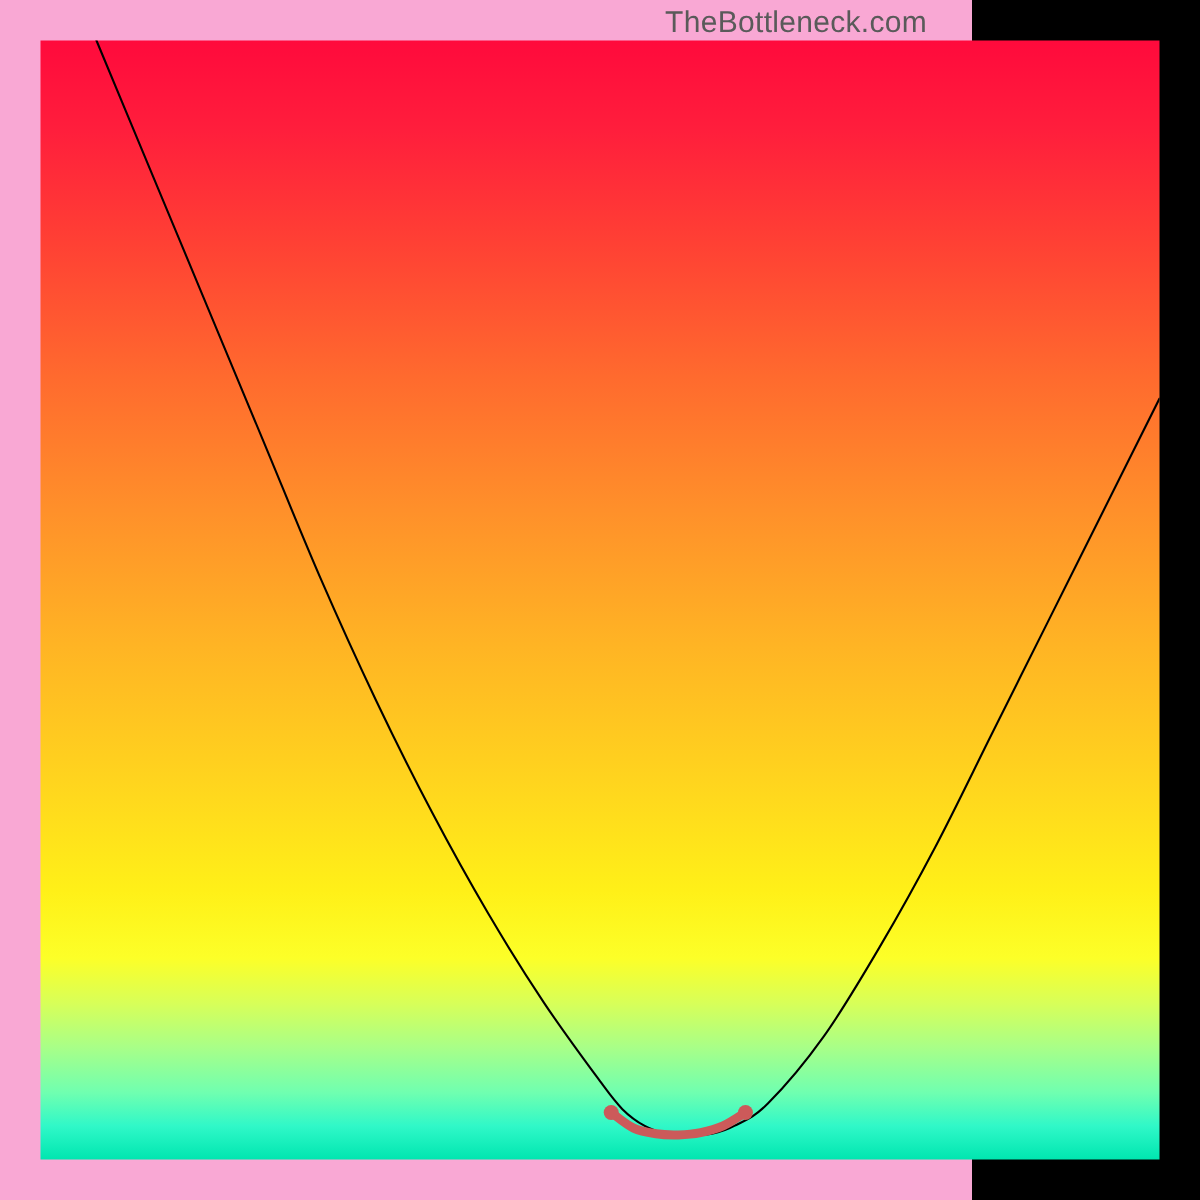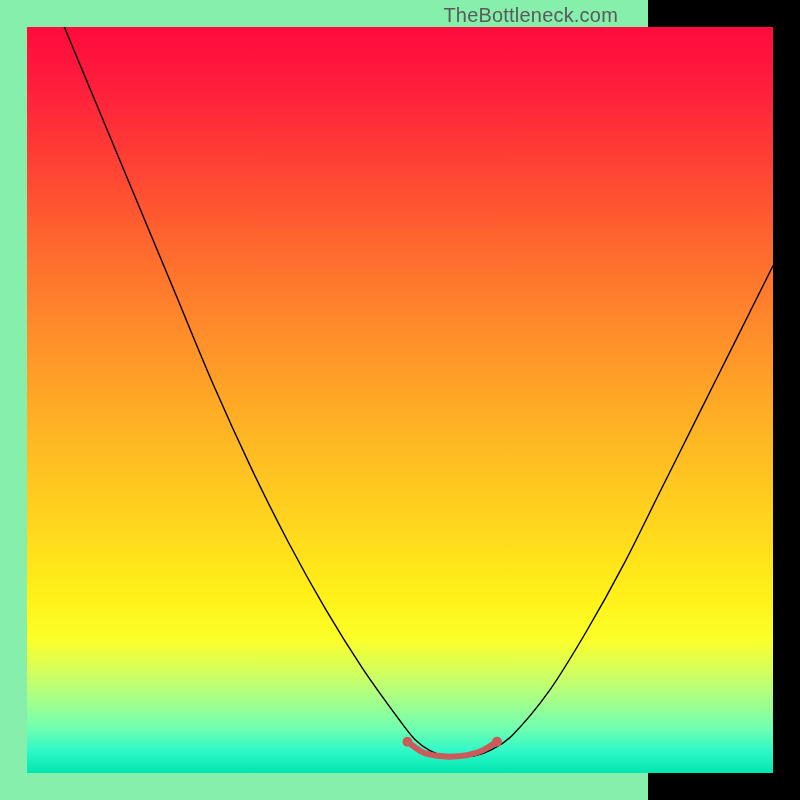--- a/index.html
+++ b/index.html
@@ -8,21 +8,21 @@
     width: 800px;
     height: 800px;
     overflow: hidden;
     background: #000;
     font-family: Arial, Helvetica, sans-serif;
   }
   .frame {
     position: relative;
     width: 648px;
     height: 800px;
-    background: #86efac;
+    background: #f9a8d4;
   }
   .plot-area {
     position: absolute;
     left: 27px;
     top: 27px;
     width: 746px;
     height: 746px;
     
     background: linear-gradient(to bottom,
       #ff0a3c 0%,

